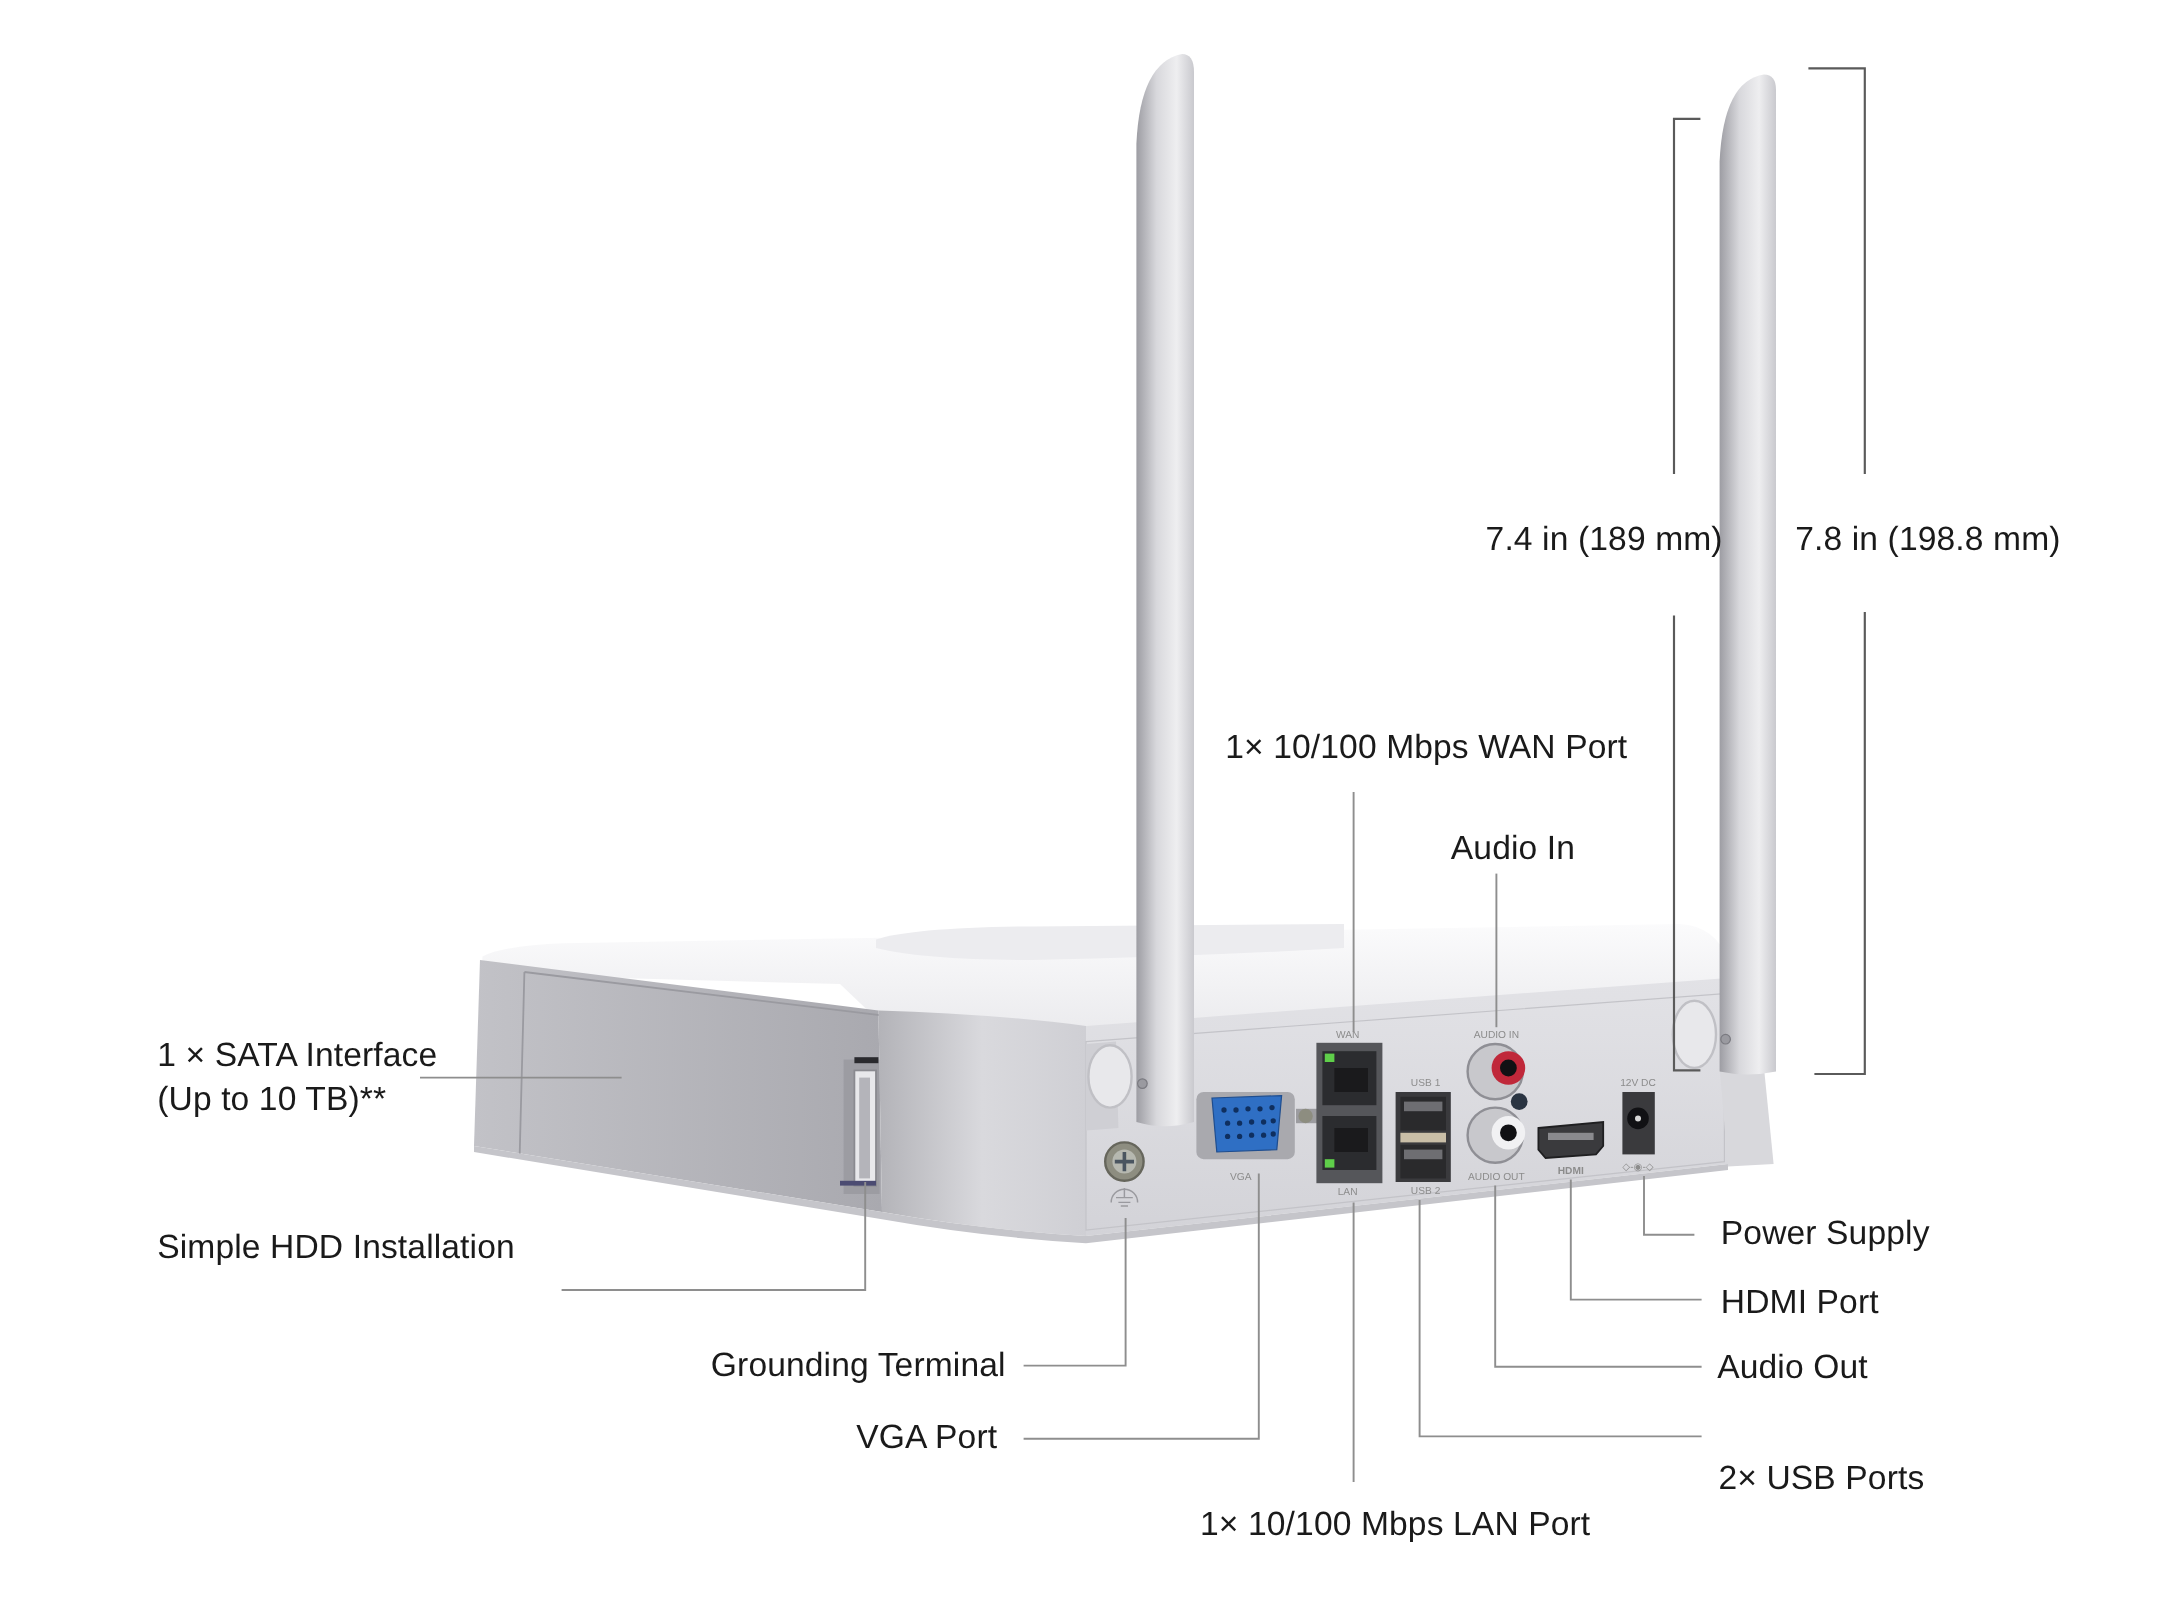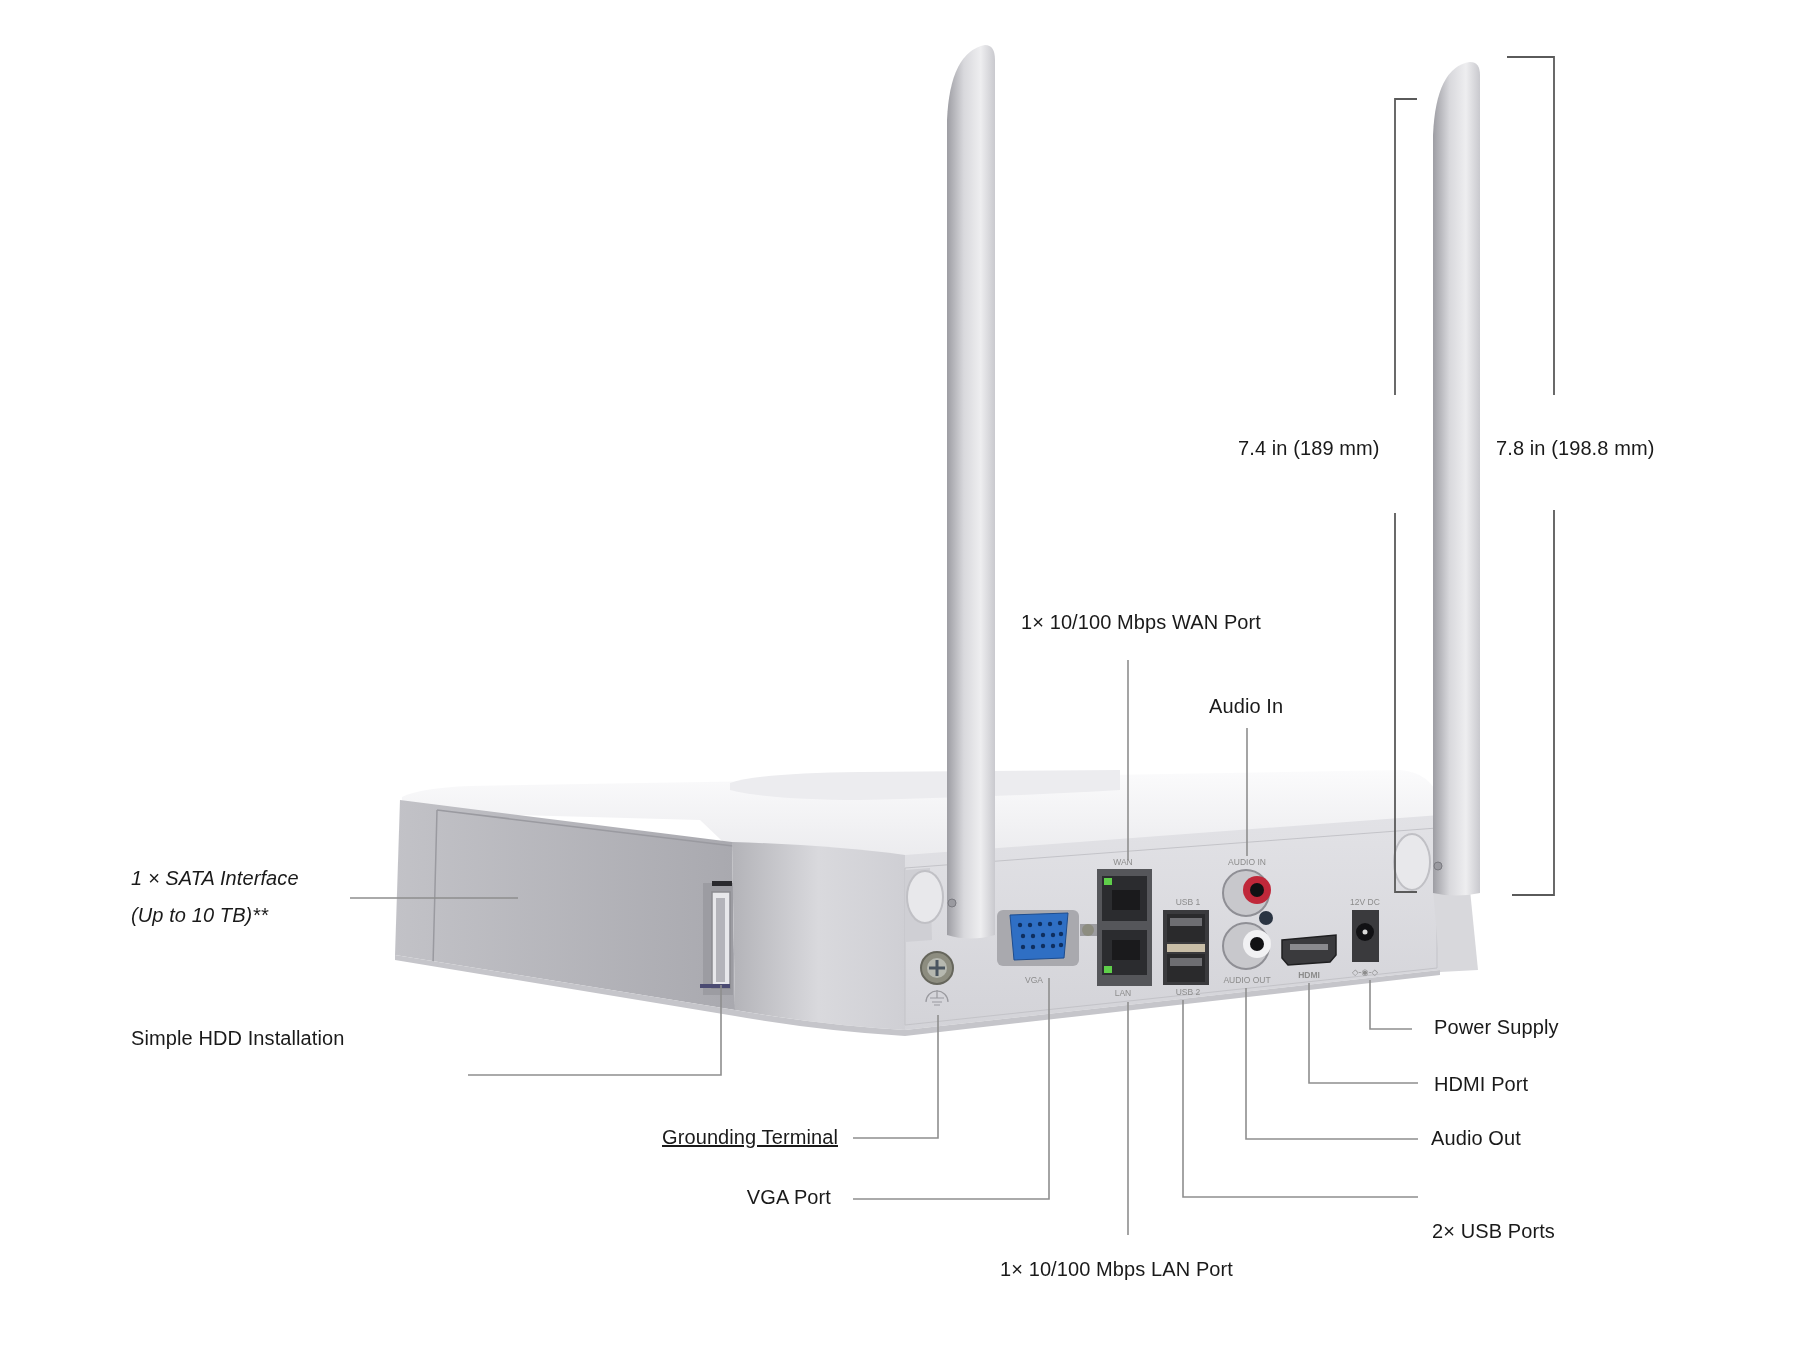--- a/index.html
+++ b/index.html
@@ -1,18 +1,18 @@
 <!DOCTYPE html>
 <html><head>
 <meta charset="utf-8">
 <style>
   html, body { margin: 0; padding: 0; background: #ffffff; }
   body { width: 1818px; height: 1348px; position: relative; overflow: hidden;
          font-family: "Liberation Sans", "DejaVu Sans", sans-serif; color: #1a1a1a; }
-  .label { position: absolute; font-size: 20px; line-height: 37px; white-space: nowrap; letter-spacing: 0.1px; }
+  .label { position: absolute; font-size: 28px; line-height: 37px; white-space: nowrap; letter-spacing: 0.1px; }
   .label.right { text-align: right; }
   svg.scene { position: absolute; left: 0; top: 0; }
   .lead { stroke: #8e8e8e; stroke-width: 1.6; fill: none; }
   .bracket { stroke: #5a5a5a; stroke-width: 1.8; fill: none; }
   .tiny { font-family: "Liberation Sans", "DejaVu Sans", sans-serif; font-size: 8.5px; fill: #8c8c8c; }
 </style>
 </head>
 <body>
 
 <svg class="scene" width="1818" height="1348" viewBox="0 0 1818 1348">
@@ -196,28 +196,28 @@
     <path class="lead" d="M 1370 980 L 1370 1029 L 1412 1029"></path>
   </g>
 </svg>
 
 <div class="label" style="left:1238px; top:430px;">7.4 in (189 mm)</div>
 <div class="label" style="left:1496px; top:430px;">7.8 in (198.8 mm)</div>
 
 <div class="label" style="left:1021px; top:604px;">1× 10/100 Mbps WAN Port</div>
 <div class="label" style="left:1209px; top:688px;">Audio In</div>
 
-<div style="position:absolute; left:131px; top:860px;font-style:italic;">
+<div style="position:absolute; left:131px; top:860px;">
   <div class="label" style="position:relative;">1 × SATA Interface</div>
   <div class="label" style="position:relative;">(Up to 10 TB)**</div>
 </div>
 <div style="position:absolute; left:131px; top:1020px;">
   <div class="label" style="position:relative;">Simple HDD Installation</div>
 </div>
 
-<div class="label right" style="right:980px; top:1119px;text-decoration:underline;">Grounding Terminal</div>
+<div class="label right" style="right:980px; top:1119px;">Grounding Terminal</div>
 <div class="label right" style="right:987px; top:1179px;text-align:right;">VGA Port</div>
 <div class="label" style="left:1000px; top:1251px;">1× 10/100 Mbps LAN Port</div>
 
 <div class="label" style="left:1434px; top:1009px;">Power Supply</div>
 <div class="label" style="left:1434px; top:1066px;">HDMI Port</div>
 <div class="label" style="left:1431px; top:1120px;">Audio Out</div>
 <div class="label" style="left:1432px; top:1179px;margin-top:34px;">2× USB Ports</div>
 
 </body></html>

